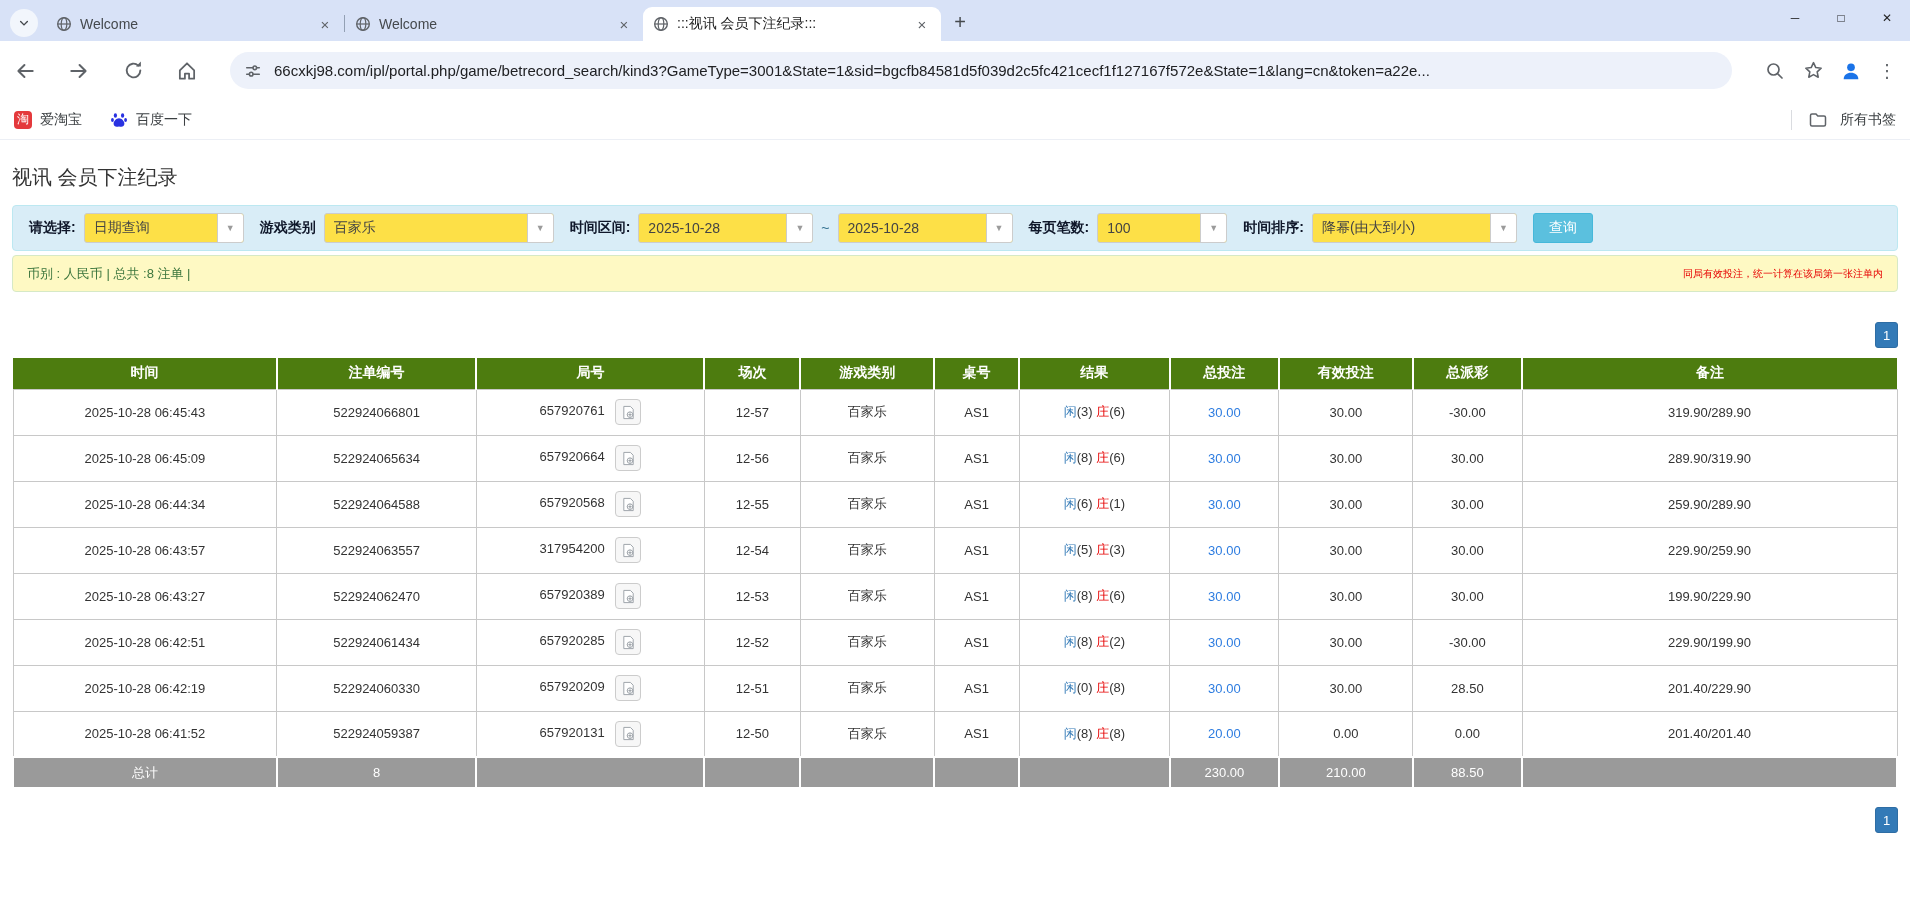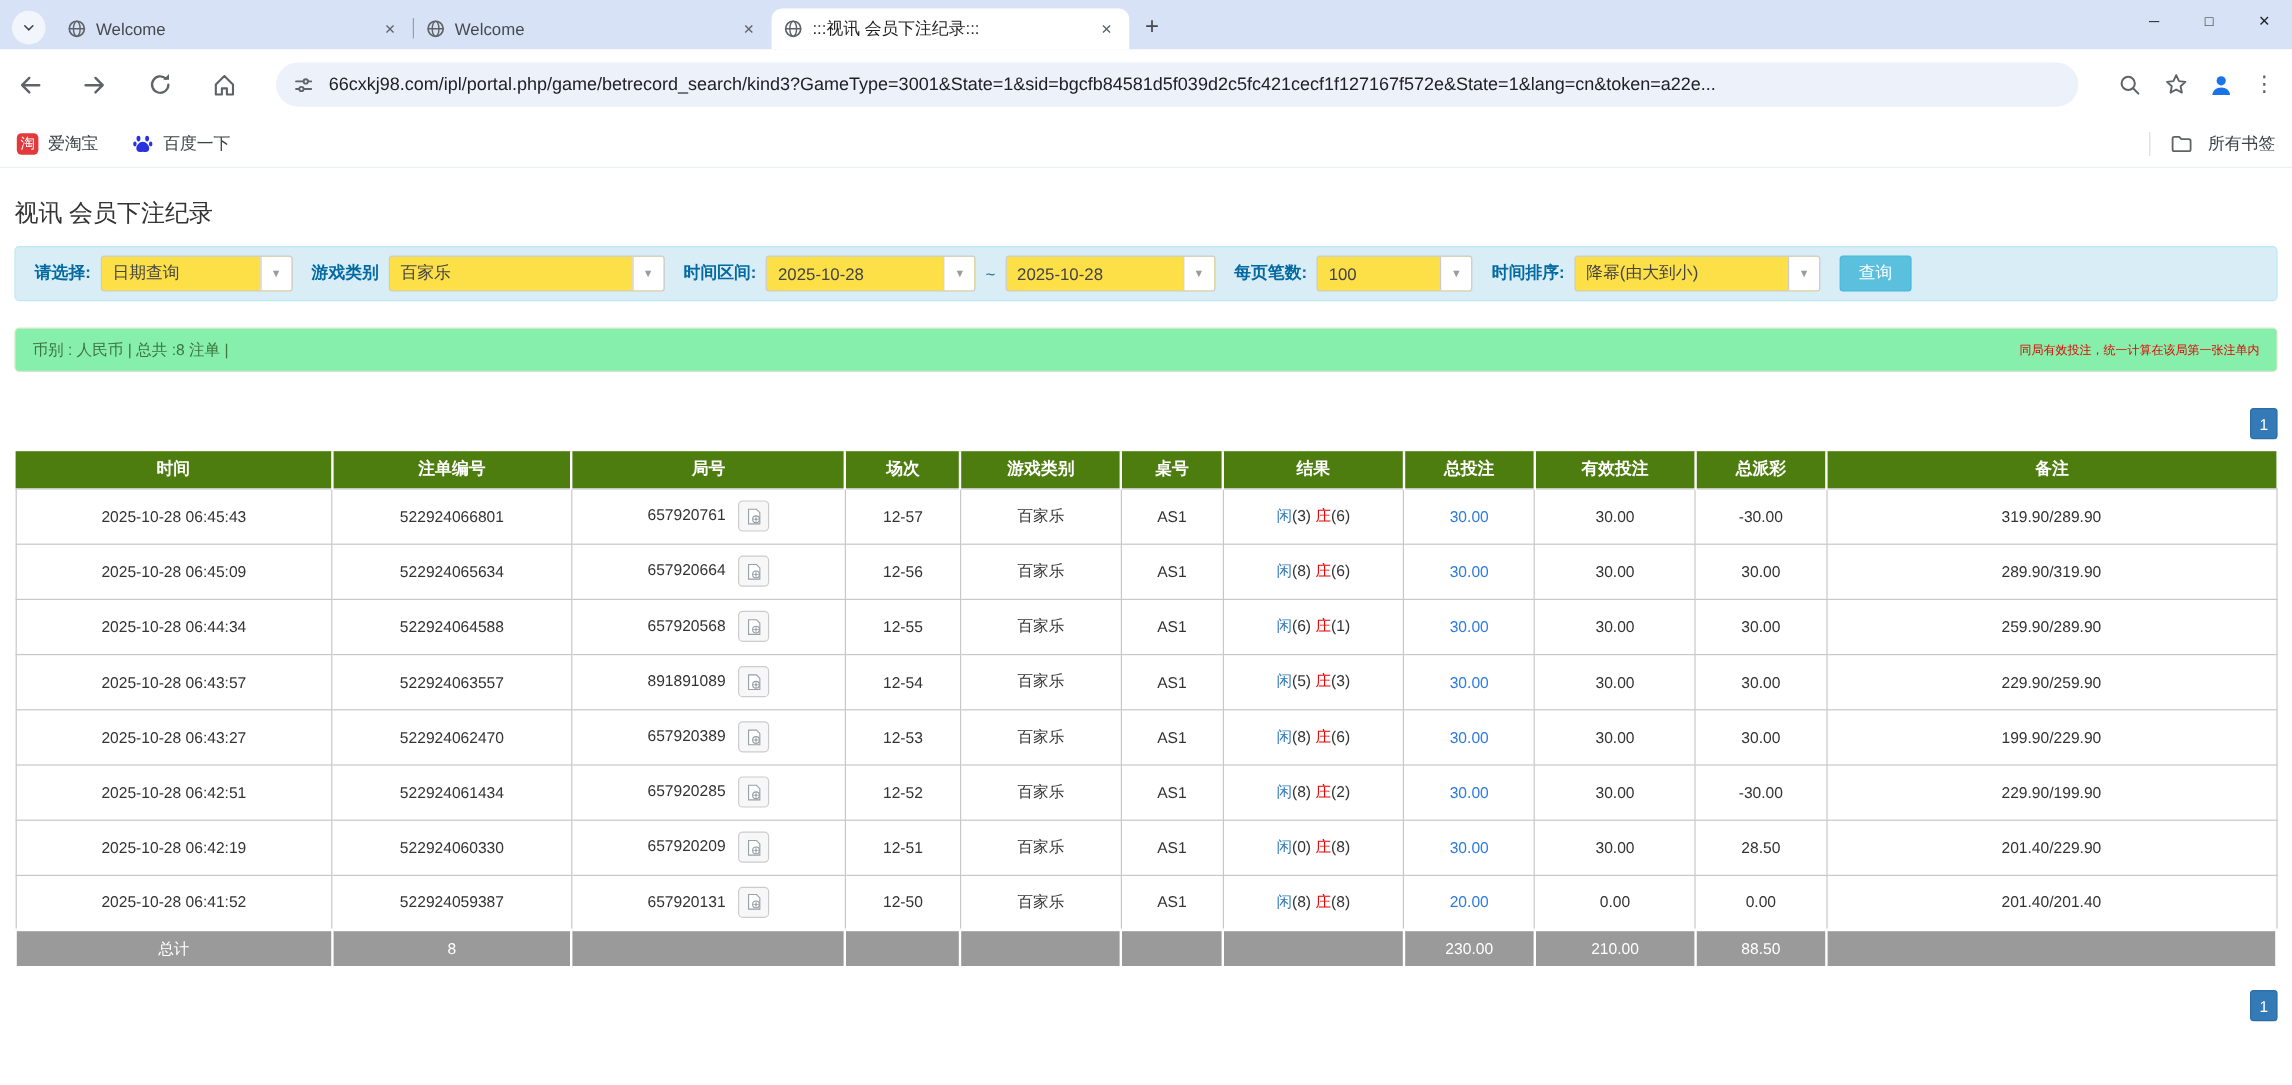--- a/index.html
+++ b/index.html
@@ -38,32 +38,32 @@
     display:flex; align-items:center; justify-content:center; }
   .bm-right { margin-left:auto; display:flex; align-items:center; gap:12px; }
   .bm-divider { width:1px; height:20px; background:#dadce0; margin-right:4px; }
 
   
   .content { padding:0 12px; }
   .page-title { font-size:20px; font-weight:400; color:#333; margin:24px 0 14px 0; }
 
   .filter-panel { background:#d9edf7; border:1px solid #bce8f1; border-radius:4px; height:46px;
     display:flex; align-items:center; gap:8px; padding:0 8px; }
-  .f-label { color:#0369a1; font-weight:bold; font-size:14px; margin-left:8px; white-space:nowrap; }
+  .f-label { color:#0f172a; font-weight:bold; font-size:14px; margin-left:8px; white-space:nowrap; }
   .tilde { color:#31708f; font-size:14px; }
   .sel { background:#fde047; border:1px solid #ccc; border-radius:3px; height:30px; display:flex;
     align-items:center; overflow:hidden; }
   .sel .val { padding:0 9px; font-size:14px; color:#444; flex:1; white-space:nowrap; }
   .sel .dd { width:26px; align-self:stretch; border-left:1px solid #ccc; display:flex; align-items:center;
     justify-content:center; color:#9b9b9b; font-size:9px; background:#fff; }
   .w-query{width:160px}.w-game{width:230px}.w-date{width:175px}.w-size{width:130px}.w-sort{width:205px}
   .btn-query { background:#5bc0de; border:1px solid #46b8da; border-radius:3px; color:#fff; font-size:14px;
     height:30px; padding:0 15px; margin-left:8px; cursor:pointer; }
 
-  .summary-bar { margin-top:22px; background:#86efac; border:1px solid #d6e9c6; border-radius:4px;
+  .summary-bar { margin-top:4px; background:#fef9c3; border:1px solid #d6e9c6; border-radius:4px;
     padding:0 14px; height:37px; display:flex; align-items:center; justify-content:space-between; }
   .summary-left { font-size:13px; color:#3c763d; }
   .summary-notice { font-size:10px; color:#e60000;text-align:center; }
 
   .pager { display:flex; justify-content:flex-end; margin-top:30px; }
   .pager.bottom { margin-top:18px; }
   .page-btn { min-width:23px; height:26px; background:#337ab7; border:1px solid #2e6da4; border-radius:3px;
     color:#fff; font-size:13px; display:flex; align-items:center; justify-content:center; padding:0 6px; }
 
   table.bet-table { width:100%; border-collapse:collapse; table-layout:fixed; margin-top:10px; font-size:13px; }
@@ -359,21 +359,21 @@
           <td>AS1</td>
           <td><span class="res-p">闲</span><span>(6)</span> <span class="res-b">庄</span><span>(1)</span></td>
           <td><span class="amount-link">30.00</span></td>
           <td>30.00</td>
           <td>30.00</td>
           <td>259.90/289.90</td>
         </tr>
         <tr>
           <td>2025-10-28 06:43:57</td>
           <td>522924063557</td>
-          <td><span>891891089</span>
+          <td><span>317954200</span>
   <button class="film-btn">
               <span style="display:flex">
                 <svg width="15" height="15" viewBox="0 0 16 16">
                   <path d="M3 1.5h7l3 3v10H3z" fill="#fff" stroke="#9aa0a6" stroke-width="1"></path>
                   <circle cx="9.6" cy="10.3" r="3" fill="#fff" stroke="#9aa0a6" stroke-width="1"></circle>
                   <circle cx="9.6" cy="10.3" r="0.9" fill="#9aa0a6"></circle>
                   <path d="M9.6 7.3v6M6.6 10.3h6" stroke="#9aa0a6" stroke-width="0.7"></path>
                 </svg>
               </span>
             </button>

